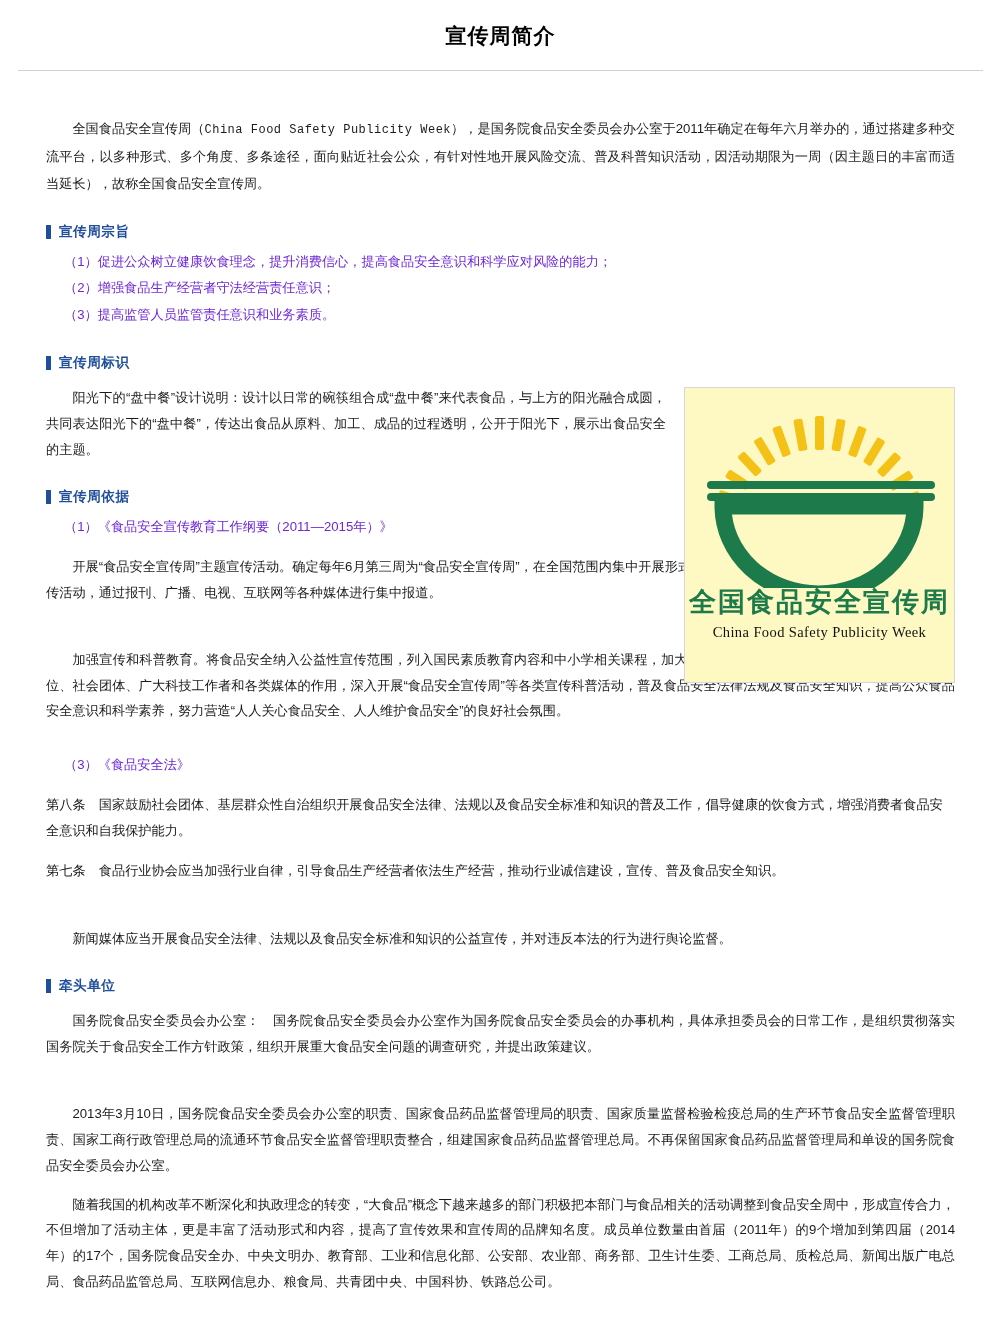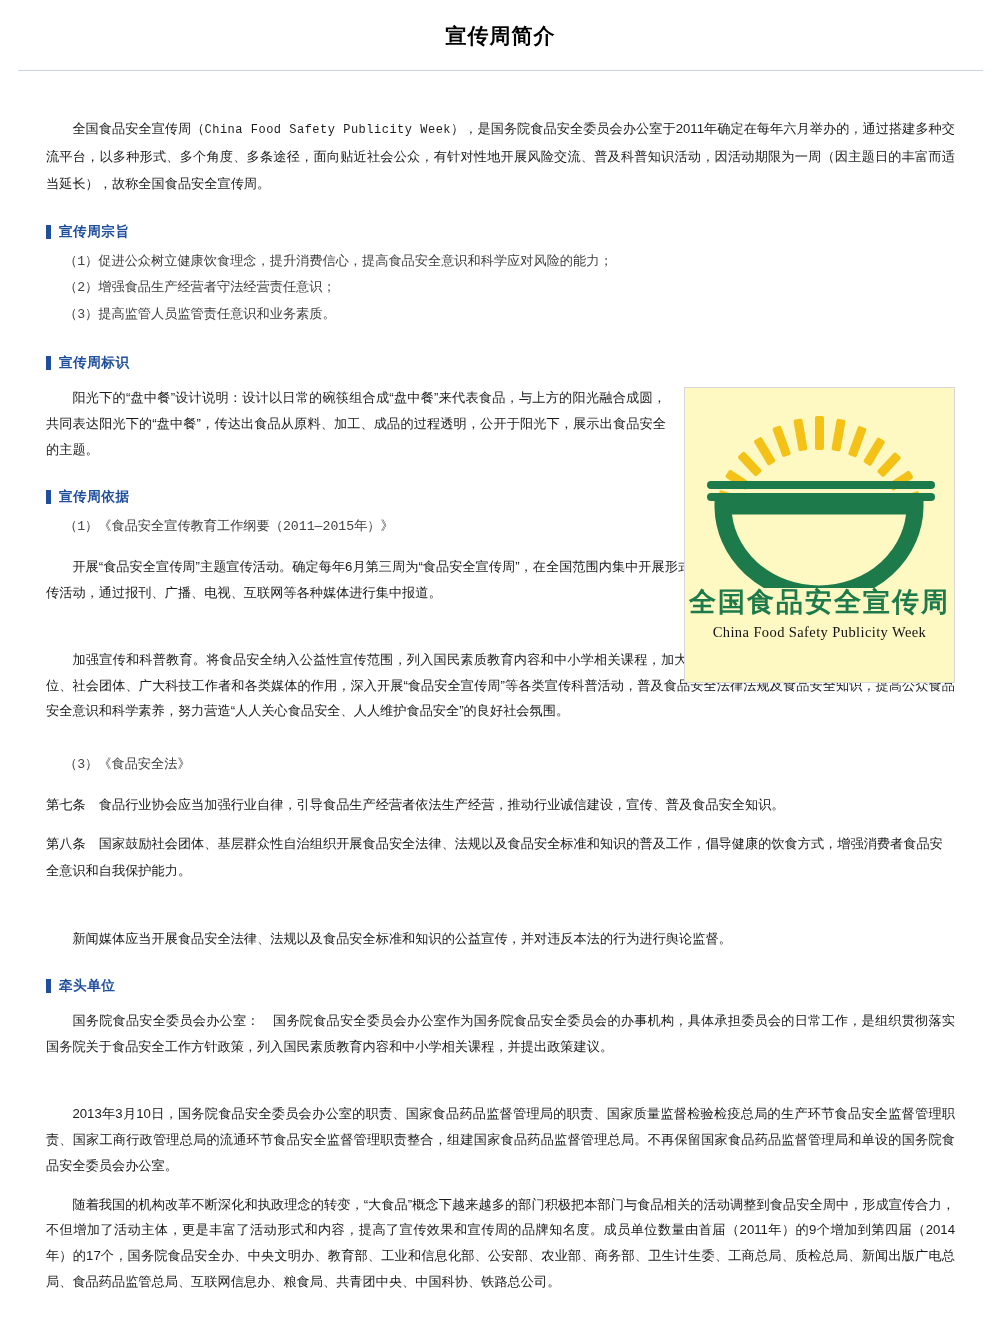--- a/index.html
+++ b/index.html
@@ -73,22 +73,21 @@
     text-align: justify;
     color: #1a1a1a;
   }
   .indent {
     text-indent: 2em;
   }
   .list-line {
     font-size: 13.2px;
     line-height: 2.0;
     padding-left: 18px;
-    color: #404040;
-    font-family: Liberation Mono, monospace;
+    color: #6d28d9;
   }
   .narrow {
     width: 620px;
   }
   .gap {
     height: 15px;
   }
   .emblem {
     position: absolute;
     right: 46px;
@@ -185,29 +184,29 @@
     <div class="section-head">
       <span class="section-bar"></span>
       <span class="section-title">宣传周依据</span>
     </div>
     <div class="list-line narrow">（1）《食品安全宣传教育工作纲要（2011—2015年）》</div>
     <p class="para indent">开展“食品安全宣传周”主题宣传活动。确定每年6月第三周为“食品安全宣传周”，在全国范围内集中开展形式多样、内容丰富、声势浩大的食品安全主题宣传活动，通过报刊、广播、电视、互联网等各种媒体进行集中报道。</p>
     <div class="gap"></div>
     <p class="para indent">加强宣传和科普教育。将食品安全纳入公益性宣传范围，列入国民素质教育内容和中小学相关课程，加大宣传教育力度。充分发挥政府、企业、主办单位、社会团体、广大科技工作者和各类媒体的作用，深入开展“食品安全宣传周”等各类宣传科普活动，普及食品安全法律法规及食品安全知识，提高公众食品安全意识和科学素养，努力营造“人人关心食品安全、人人维护食品安全”的良好社会氛围。</p>
     <div class="gap"></div>
     <div class="list-line">（3）《食品安全法》</div>
+    <p class="clause">第八条　国家鼓励社会团体、基层群众性自治组织开展食品安全法律、法规以及食品安全标准和知识的普及工作，倡导健康的饮食方式，增强消费者食品安全意识和自我保护能力。</p>
     <p class="clause">第七条　食品行业协会应当加强行业自律，引导食品生产经营者依法生产经营，推动行业诚信建设，宣传、普及食品安全知识。</p>
-    <p class="clause">第八条　国家鼓励社会团体、基层群众性自治组织开展食品安全法律、法规以及食品安全标准和知识的普及工作，倡导健康的饮食方式，增强消费者食品安全意识和自我保护能力。</p>
     <div class="gap"></div>
     <p class="para indent">新闻媒体应当开展食品安全法律、法规以及食品安全标准和知识的公益宣传，并对违反本法的行为进行舆论监督。</p>
 
     <div class="section-head">
       <span class="section-bar"></span>
       <span class="section-title">牵头单位</span>
     </div>
-    <p class="para indent">国务院食品安全委员会办公室：　国务院食品安全委员会办公室作为国务院食品安全委员会的办事机构，具体承担委员会的日常工作，是组织贯彻落实国务院关于食品安全工作方针政策，列入国民素质教育内容和中小学相关课程，并提出政策建议。</p>
+    <p class="para indent">国务院食品安全委员会办公室：　国务院食品安全委员会办公室作为国务院食品安全委员会的办事机构，具体承担委员会的日常工作，是组织贯彻落实国务院关于食品安全工作方针政策，组织开展重大食品安全问题的调查研究，并提出政策建议。</p>
     <div class="gap"></div>
     <p class="para indent">2013年3月10日，国务院食品安全委员会办公室的职责、国家食品药品监督管理局的职责、国家质量监督检验检疫总局的生产环节食品安全监督管理职责、国家工商行政管理总局的流通环节食品安全监督管理职责整合，组建国家食品药品监督管理总局。不再保留国家食品药品监督管理局和单设的国务院食品安全委员会办公室。</p>
 
     <p class="para indent">随着我国的机构改革不断深化和执政理念的转变，“大食品”概念下越来越多的部门积极把本部门与食品相关的活动调整到食品安全周中，形成宣传合力，不但增加了活动主体，更是丰富了活动形式和内容，提高了宣传效果和宣传周的品牌知名度。成员单位数量由首届（2011年）的9个增加到第四届（2014年）的17个，国务院食品安全办、中央文明办、教育部、工业和信息化部、公安部、农业部、商务部、卫生计生委、工商总局、质检总局、新闻出版广电总局、食品药品监管总局、互联网信息办、粮食局、共青团中央、中国科协、铁路总公司。</p>
 
   </div>
 </div>
 
 </body></html>

